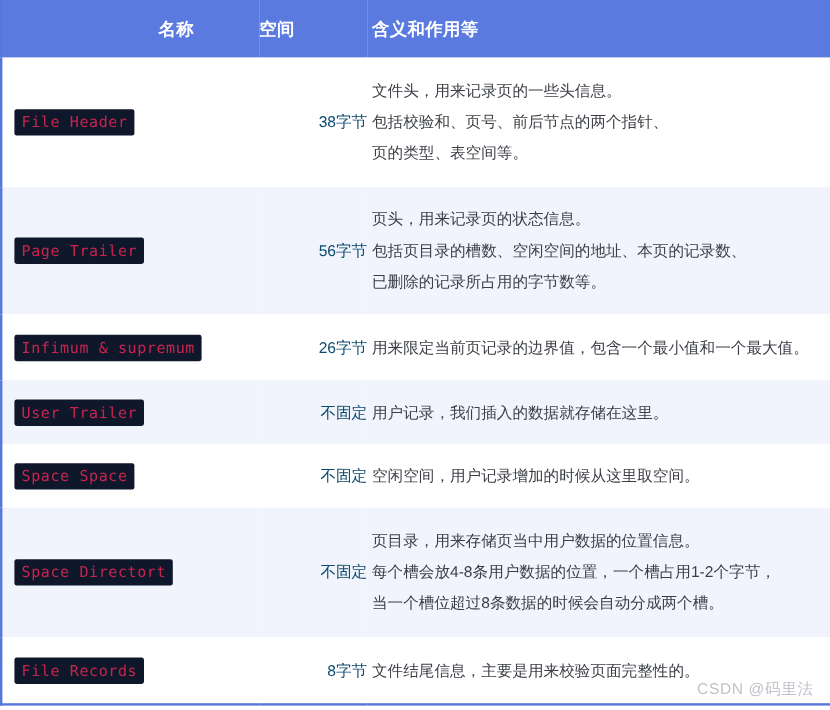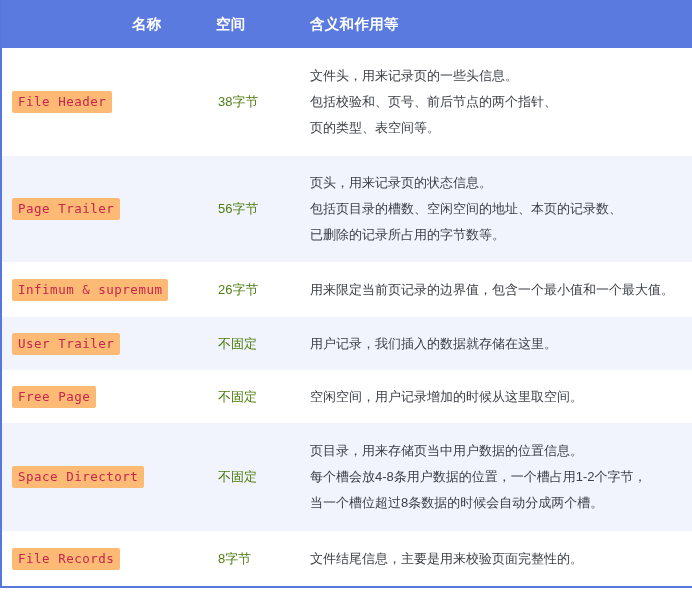--- a/index.html
+++ b/index.html
@@ -62,32 +62,32 @@
     width: 215px;
     text-align: left;
     padding-left: 10px;
     box-sizing: border-box;
   }
   .code-chip {
     display: inline-block;
     font-family: "DejaVu Sans Mono", "Liberation Mono", monospace;
     font-size: 12.5px;
     color: #c7254e;
-    background: #fdba74;
+    background: #0f172a;
     padding: 3px 6px 4px 6px;
     border-radius: 2px;
     white-space: nowrap;
     letter-spacing: 0.5px;
     text-align: right;
   }
   td.cell-space {
     width: 90px;
-    text-align: left;
-    font-size: 13px;
-    color: #4d7c0f;
+    text-align: right;
+    font-size: 13px;
+    color: #0c4a6e;
     padding-left: 2px;
     box-sizing: border-box;
   }
   td.cell-desc {
     width: 387px;
     padding-left: 4px;
     padding-top: 2px;
     padding-bottom: 2px;
     box-sizing: border-box;
   }
@@ -170,21 +170,21 @@
           <span class="code-chip">User Trailer</span>
         </td>
         <td class="cell-space">不固定</td>
         <td class="cell-desc">
           <span class="desc-line">用户记录，我们插入的数据就存储在这里。</span>
         </td>
       </tr>
 
       <tr class="r5">
         <td class="cell-name">
-          <span class="code-chip">Free Page</span>
+          <span class="code-chip">Space Space</span>
         </td>
         <td class="cell-space">不固定</td>
         <td class="cell-desc">
           <span class="desc-line">空闲空间，用户记录增加的时候从这里取空间。</span>
         </td>
       </tr>
 
       <tr class="r6 striped">
         <td class="cell-name">
           <span class="code-chip">Space Directort</span>
@@ -203,13 +203,14 @@
         </td>
         <td class="cell-space">8字节</td>
         <td class="cell-desc">
           <span class="desc-line">文件结尾信息，主要是用来校验页面完整性的。</span>
         </td>
       </tr>
 
     </tbody>
   </table>
 
+  <div class="watermark">CSDN @码里法</div>
 </div>
 
 </body></html>

